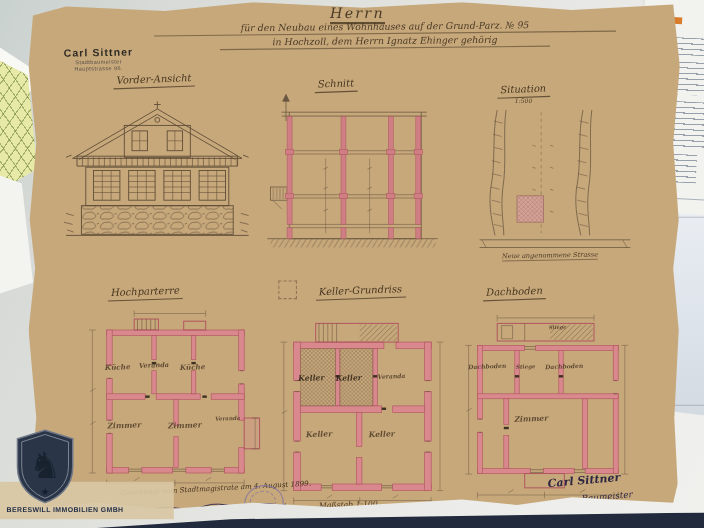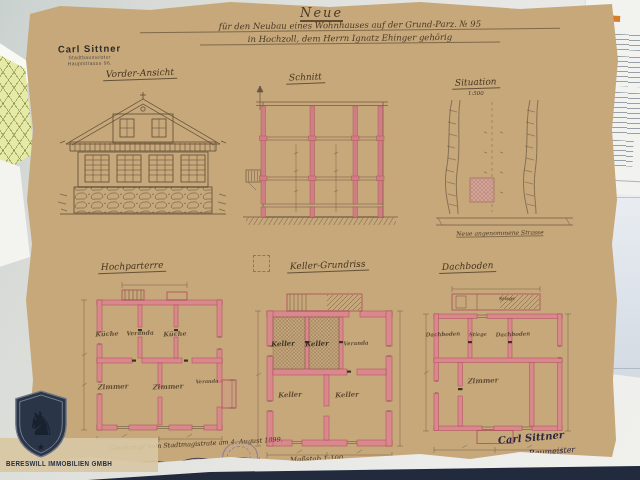--- a/index.html
+++ b/index.html
@@ -88,21 +88,21 @@
     <div class="abs typed-rule" style="top:188px;"></div>
   </div>
 
   <div class="abs paper-blue">
     <div class="abs blue-line" style="top:5px;"></div>
     <div class="abs blue-line" style="top:176px;"></div>
   </div>
 
   <div id="plan" class="abs">
 
-    <div id="plan-title" class="abs hand">Neue</div>
+    <div id="plan-title" class="abs hand">Herrn</div>
     <div class="abs hand subtitle" style="left:116px;top:20px;width:420px;font-size:8.5px;">für den Neubau eines Wohnhauses auf der Grund-Parz. № 95</div>
     <div class="abs hand subtitle" style="left:176px;top:33px;width:300px;">in Hochzoll, dem Herrn Ignatz Ehinger gehörig</div>
 
     <div id="stamp-sittner" class="abs">
       <div class="n">Carl Sittner</div>
       <div class="s" style="text-align:center;">Stadtbaumeister</div>
       <div class="s" style="text-align:center;">Hauptstrasse 96.</div>
     </div>
 
     <div class="abs cap" style="left:79px;top:68px;font-size:9px;">Vorder-Ansicht</div>

